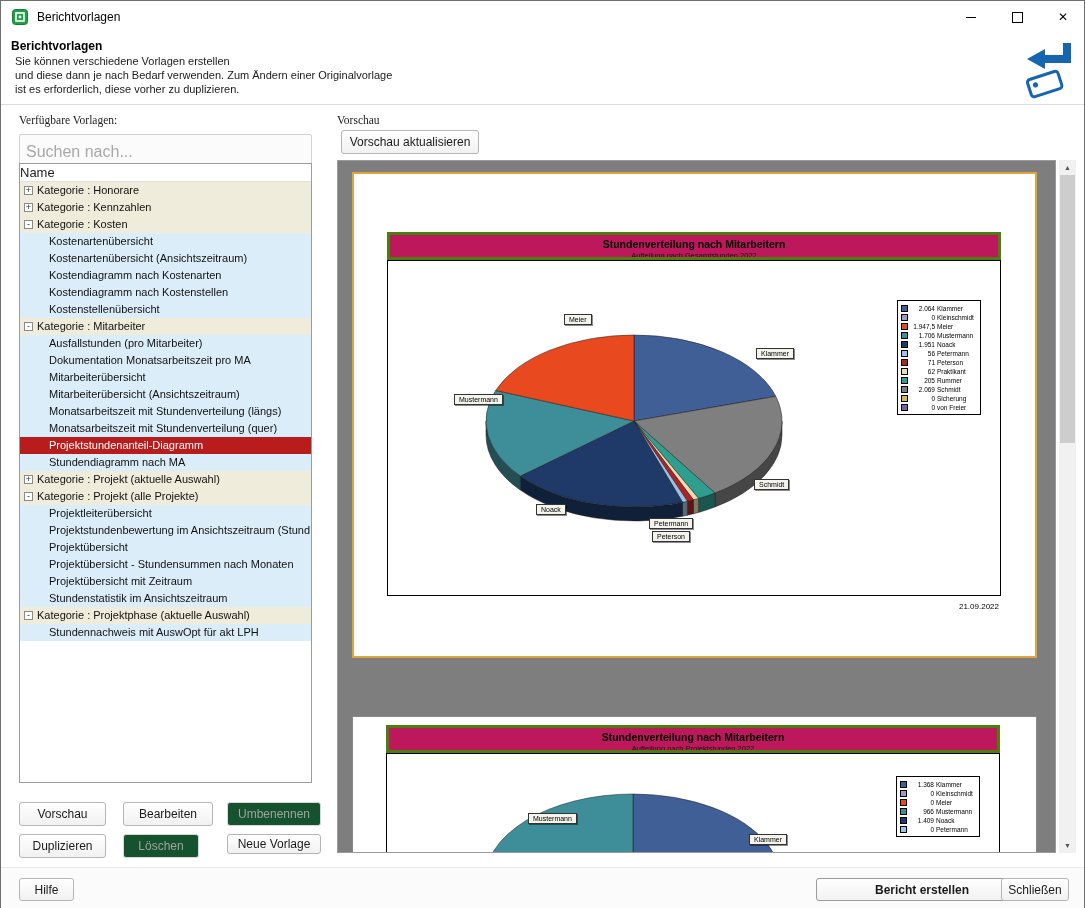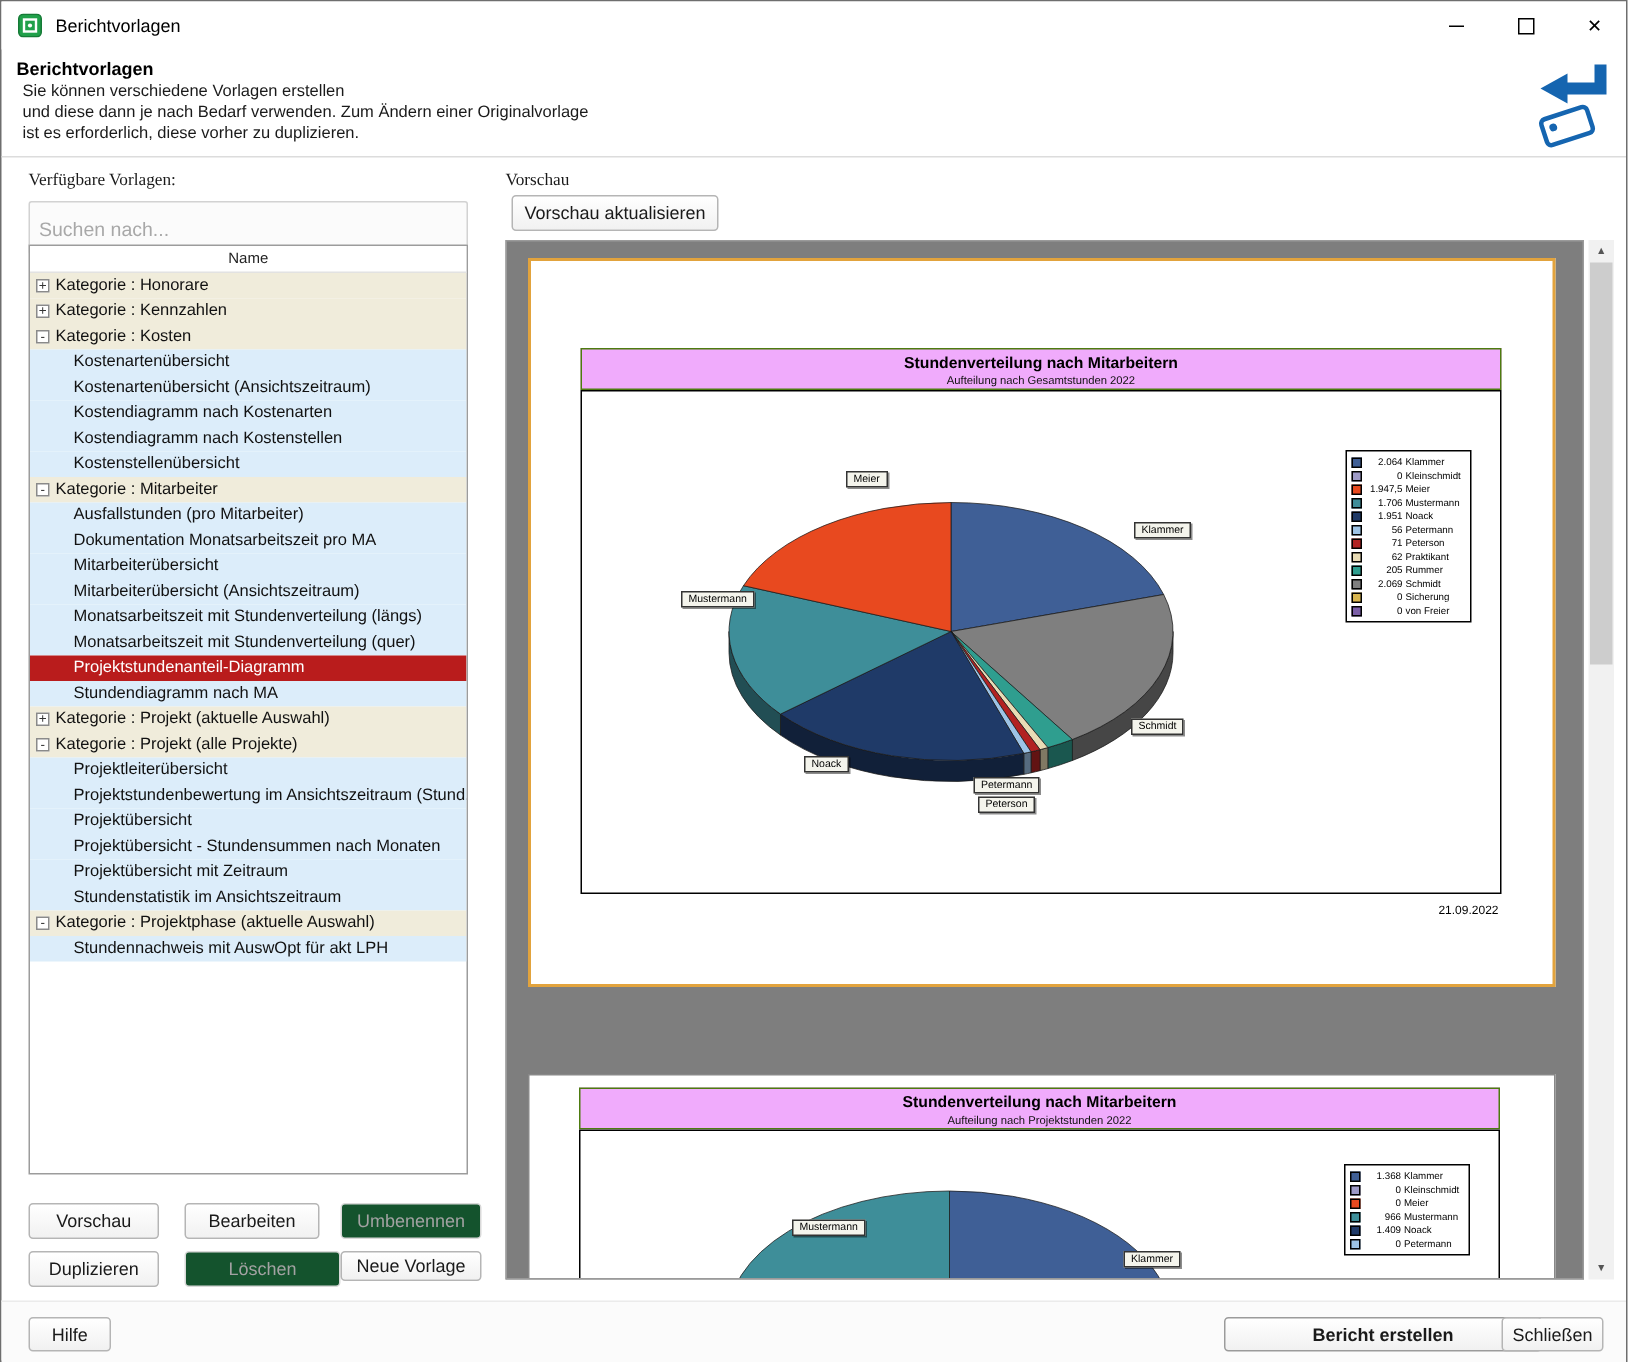--- a/index.html
+++ b/index.html
@@ -18,26 +18,26 @@
 
   
   .hdr-title{position:absolute;left:10px;top:38px;font-size:12px;font-weight:bold;color:#000;}
   .hdr-line{position:absolute;left:14px;font-size:11px;color:#1a1a1a;white-space:nowrap;}
   .assign-icon{position:absolute;left:1020px;top:38px;width:58px;height:60px;}
   .hdr-divider{position:absolute;left:0;top:103px;width:100%;height:1px;background:#dcdcdc;}
 
   
   .panel-label{position:absolute;font-size:11.5px;color:#1a1a1a;font-family:Liberation Serif, serif;}
   .search{position:absolute;left:18px;top:133px;width:293px;height:36px;box-sizing:border-box;
-          border:1px solid #d2d2d2;border-radius:2px;background:#fbfbfb;padding:0 6px;font-size:13px;
+          border:1px solid #d2d2d2;border-radius:2px;background:#fbfbfb;padding:0 6px;font-size:16px;
           font-family:"Liberation Sans",sans-serif;color:#333;}
   .search::placeholder{color:#a8a8a8;}
   .tree{position:absolute;left:18px;top:162px;width:293px;height:620px;box-sizing:border-box;
         border:1px solid #9c9c9c;background:#fff;overflow:hidden;}
-  .tree-header{height:17px;line-height:17px;text-align:center;font-size:10px;color:#222;
+  .tree-header{height:17px;line-height:17px;font-size:13px;color:#222;
                border-bottom:1px solid #e2e2e2;background:#fff;}
   .tree-row{height:17px;line-height:17px;display:flex;align-items:center;font-size:11px;
             white-space:nowrap;overflow:hidden;cursor:default;color:#111;}
   .tree-row.cat{background:#f0ecdb;padding-left:4px;}
   .tree-row.leaf{background:#dcedfa;padding-left:29px;}
   .tree-row.selected{background:#b91c1c;color:#fff;}
   .expander{width:9px;height:9px;box-sizing:border-box;border:1px solid #8a8a8a;background:#fff;
             font-size:9px;line-height:7px;text-align:center;margin-right:4px;color:#333;flex:0 0 auto;}
 
   
@@ -46,22 +46,22 @@
        font-size:12px;color:#1a1a1a;cursor:pointer;}
   .btn.disabled{color:#a2a2a2;border-color:#d9d9d9;background:#14532d;}
   .btn.primary{font-weight:bold;border-color:#9b9b9b;}
 
   
   .preview-area{position:absolute;left:336px;top:159px;width:719px;height:693px;box-sizing:border-box;
                 background:#7e7e7e;border:1px solid #9a9a9a;overflow:hidden;}
   .report-page{position:absolute;background:#fff;box-sizing:border-box;}
   .page1{left:14px;top:11px;width:685px;height:486px;border:2px solid #e2a33d;}
   .page2{left:14px;top:555px;width:685px;height:400px;border:1px solid #888;}
-  .title-box{position:absolute;left:33px;width:614px;height:28px;box-sizing:border-box;border:1px solid #4d7c0f;
-             background:#f0abfc;text-align:center;overflow:hidden;}
+  .title-box{position:absolute;left:33px;width:614px;height:28px;box-sizing:border-box;border:3px solid #4d7c0f;
+             background:#be185d;text-align:center;overflow:hidden;}
   .report-title{font-size:10.5px;font-weight:bold;margin-top:3px;color:#000;}
   .report-subtitle{font-size:7.5px;color:#111;margin-top:1px;}
   .chart-box{position:absolute;left:33px;width:614px;height:336px;box-sizing:border-box;border:1px solid #000;background:#fff;}
   .chart-box svg{position:absolute;left:0;top:0;}
   .legend-box{position:absolute;width:84px;box-sizing:border-box;border:1px solid #000;background:#fff;padding:3px 3px 2px 3px;}
   .lg-row{height:9px;display:flex;align-items:center;font-size:6.5px;color:#000;white-space:nowrap;}
   .lg-sq{width:5px;height:5px;border:0.5px solid #000;flex:0 0 auto;margin-right:2px;}
   .lg-num{display:inline-block;width:25px;text-align:right;margin-right:2px;flex:0 0 auto;}
   .callout{position:absolute;border:1px solid #333;background:#f4f4ec;font-size:7px;color:#000;
            padding:1px 4px;box-shadow:1px 1px 0 rgba(0,0,0,0.45);white-space:nowrap;z-index:5;}
@@ -206,21 +206,21 @@
         <div class="tree-row leaf">
           <span>Stundennachweis mit AuswOpt für akt LPH</span>
         </div>
       </div>
   </div>
 
   <div class="btn" style="left:18px;top:801px;width:87px;height:24px">Vorschau</div>
   <div class="btn" style="left:122px;top:801px;width:90px;height:24px">Bearbeiten</div>
   <div class="btn disabled" style="left:226px;top:801px;width:94px;height:24px">Umbenennen</div>
   <div class="btn" style="left:18px;top:833px;width:87px;height:24px">Duplizieren</div>
-  <div class="btn disabled" style="left:122px;top:833px;width:104px;height:24px">Löschen</div>
+  <div class="btn disabled" style="left:122px;top:833px;width:76px;height:24px">Löschen</div>
   <div class="btn" style="left:226px;top:833px;width:94px;height:20px">Neue Vorlage</div>
 
   <div class="panel-label" style="left:336px;top:113px">Vorschau</div>
   <div class="btn" style="left:340px;top:129px;width:138px;height:24px">Vorschau aktualisieren</div>
 
   <div class="preview-area">
 
     <div class="report-page page1">
       <div class="title-box" style="top:58px">
         <div class="report-title">Stundenverteilung nach Mitarbeitern</div>

